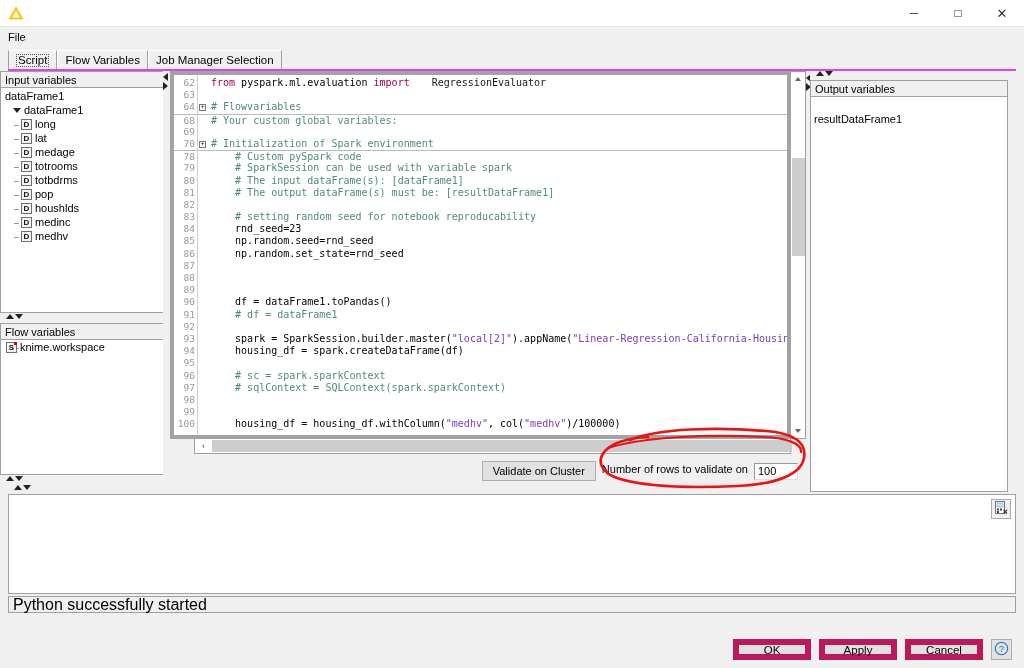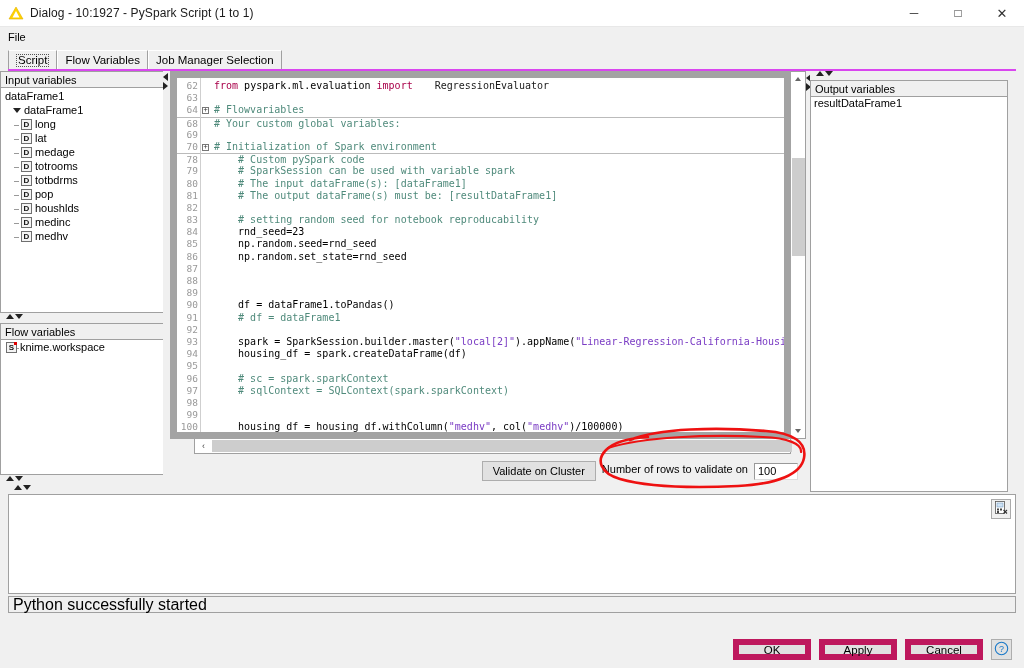--- a/index.html
+++ b/index.html
@@ -107,21 +107,21 @@
   }
   .stype::after {
     content:''; position:absolute; right:-1px; top:-1px; width:3px;height:3px;background:#d00;
   }
   .caret-dn { width:0;height:0;border-left:4px solid transparent;border-right:4px solid transparent;border-top:5px solid #222; }
 
   
   .editorwrap { position: absolute; left: 170px; top: 0; width: 636px; height: 414px; }
   .codebox {
     position: absolute; left: 0; top: 0; width: 621px; height: 368px;
-    border: 7px solid #a3a3a3; background: #fff; overflow: hidden; display: flex;
+    border: 4px solid #a3a3a3; background: #fff; overflow: hidden; display: flex;
   }
   .gutter {
     width: 24px; background: #fff; border-right: 1px solid #cfcfcf;
     font-family: "DejaVu Sans Mono", monospace; font-size: 9.5px; color: #999;
     text-align: right; padding-top: 2px; flex: 0 0 24px;
   }
   .gutter div { height: 12.2px; line-height: 12.2px; padding-right: 2px; }
   .foldcol { width: 9px; background: #fff; flex: 0 0 9px; padding-top: 2px; position: relative;}
   .foldcol div { height: 12.2px; line-height: 12.2px; display:flex; align-items:center; justify-content:center;}
   .foldbox {
@@ -229,21 +229,20 @@
 
 <div class="window">
 
   <div class="titlebar">
     <span class="title-icon">
       <svg width="16" height="16" viewBox="0 0 16 16">
         <polygon points="8,2 15,14 1,14" fill="#FFD200" stroke="#E0B000" stroke-width="0.6"></polygon>
         <polygon points="8,6 11.5,12.5 4.5,12.5" fill="#ffffff"></polygon>
       </svg>
     </span>
-    <span class="title-text">Dialog - 10:1927 - PySpark Script (1 to 1)</span>
     <div class="win-btns">
       <div class="win-btn">─</div>
       <div class="win-btn">□</div>
       <div class="win-btn close">✕</div>
     </div>
   </div>
 
   <div class="menubar">
     <div class="menu-item">File</div>
   </div>
@@ -456,21 +455,21 @@
       <div class="splitbar-h" style="width:198px;">
         <span class="grip">
           <span class="tri tri-up"></span>
             <span class="tri tri-dn"></span>
         </span>
       </div>
       <div class="panel-header">
         <span>Output variables</span>
       </div>
       <div class="panel-body" style="height:396px;">
-        <div style="padding:0 0 0 3px;">resultDataFrame1</div>
+        <div style="padding:16px 0 0 3px;">resultDataFrame1</div>
       </div>
     </div>
   </div>
 
   <div class="consolesplit">
     <span class="grip">
       <span class="tri tri-up"></span>
         <span class="tri tri-dn"></span>
     </span>
   </div>

